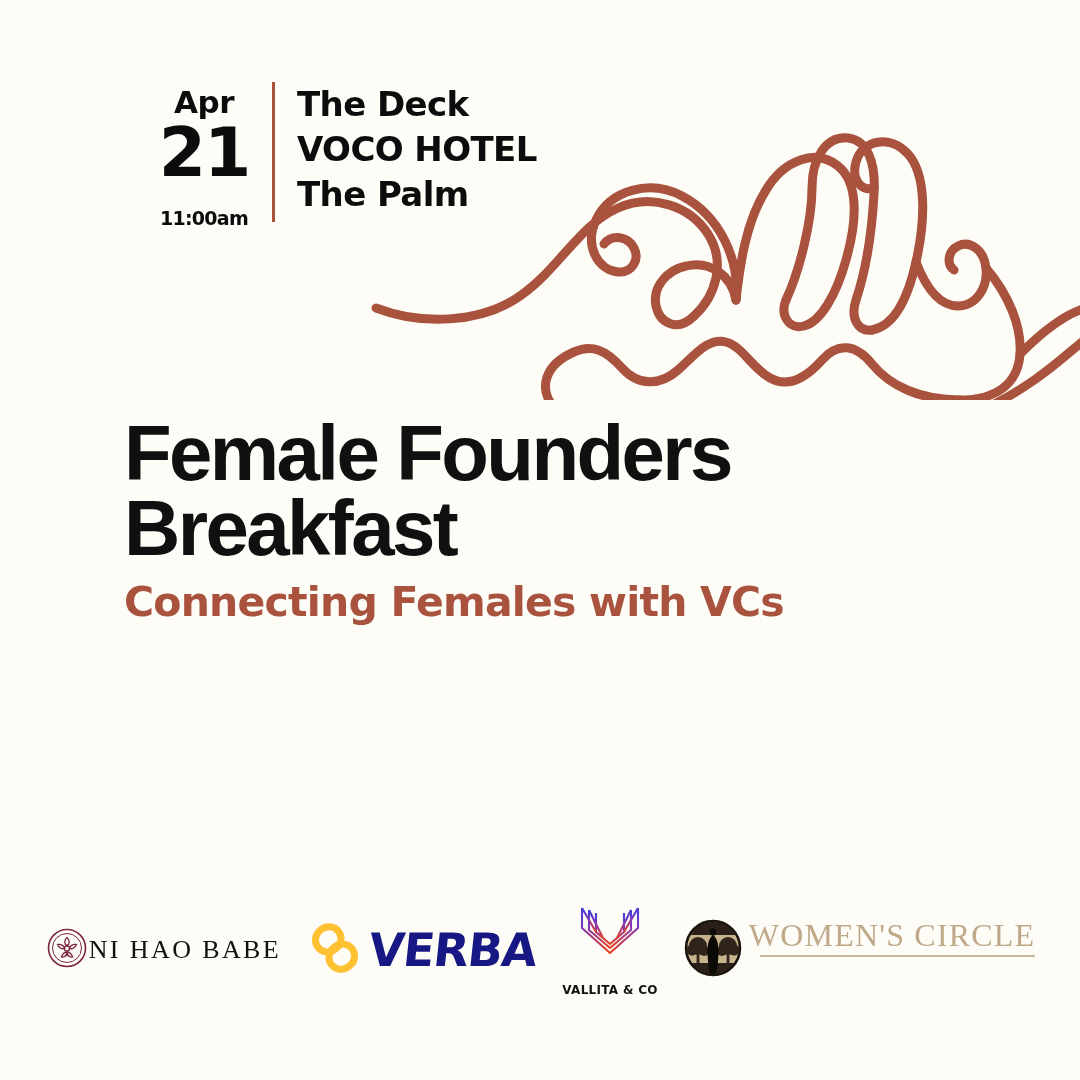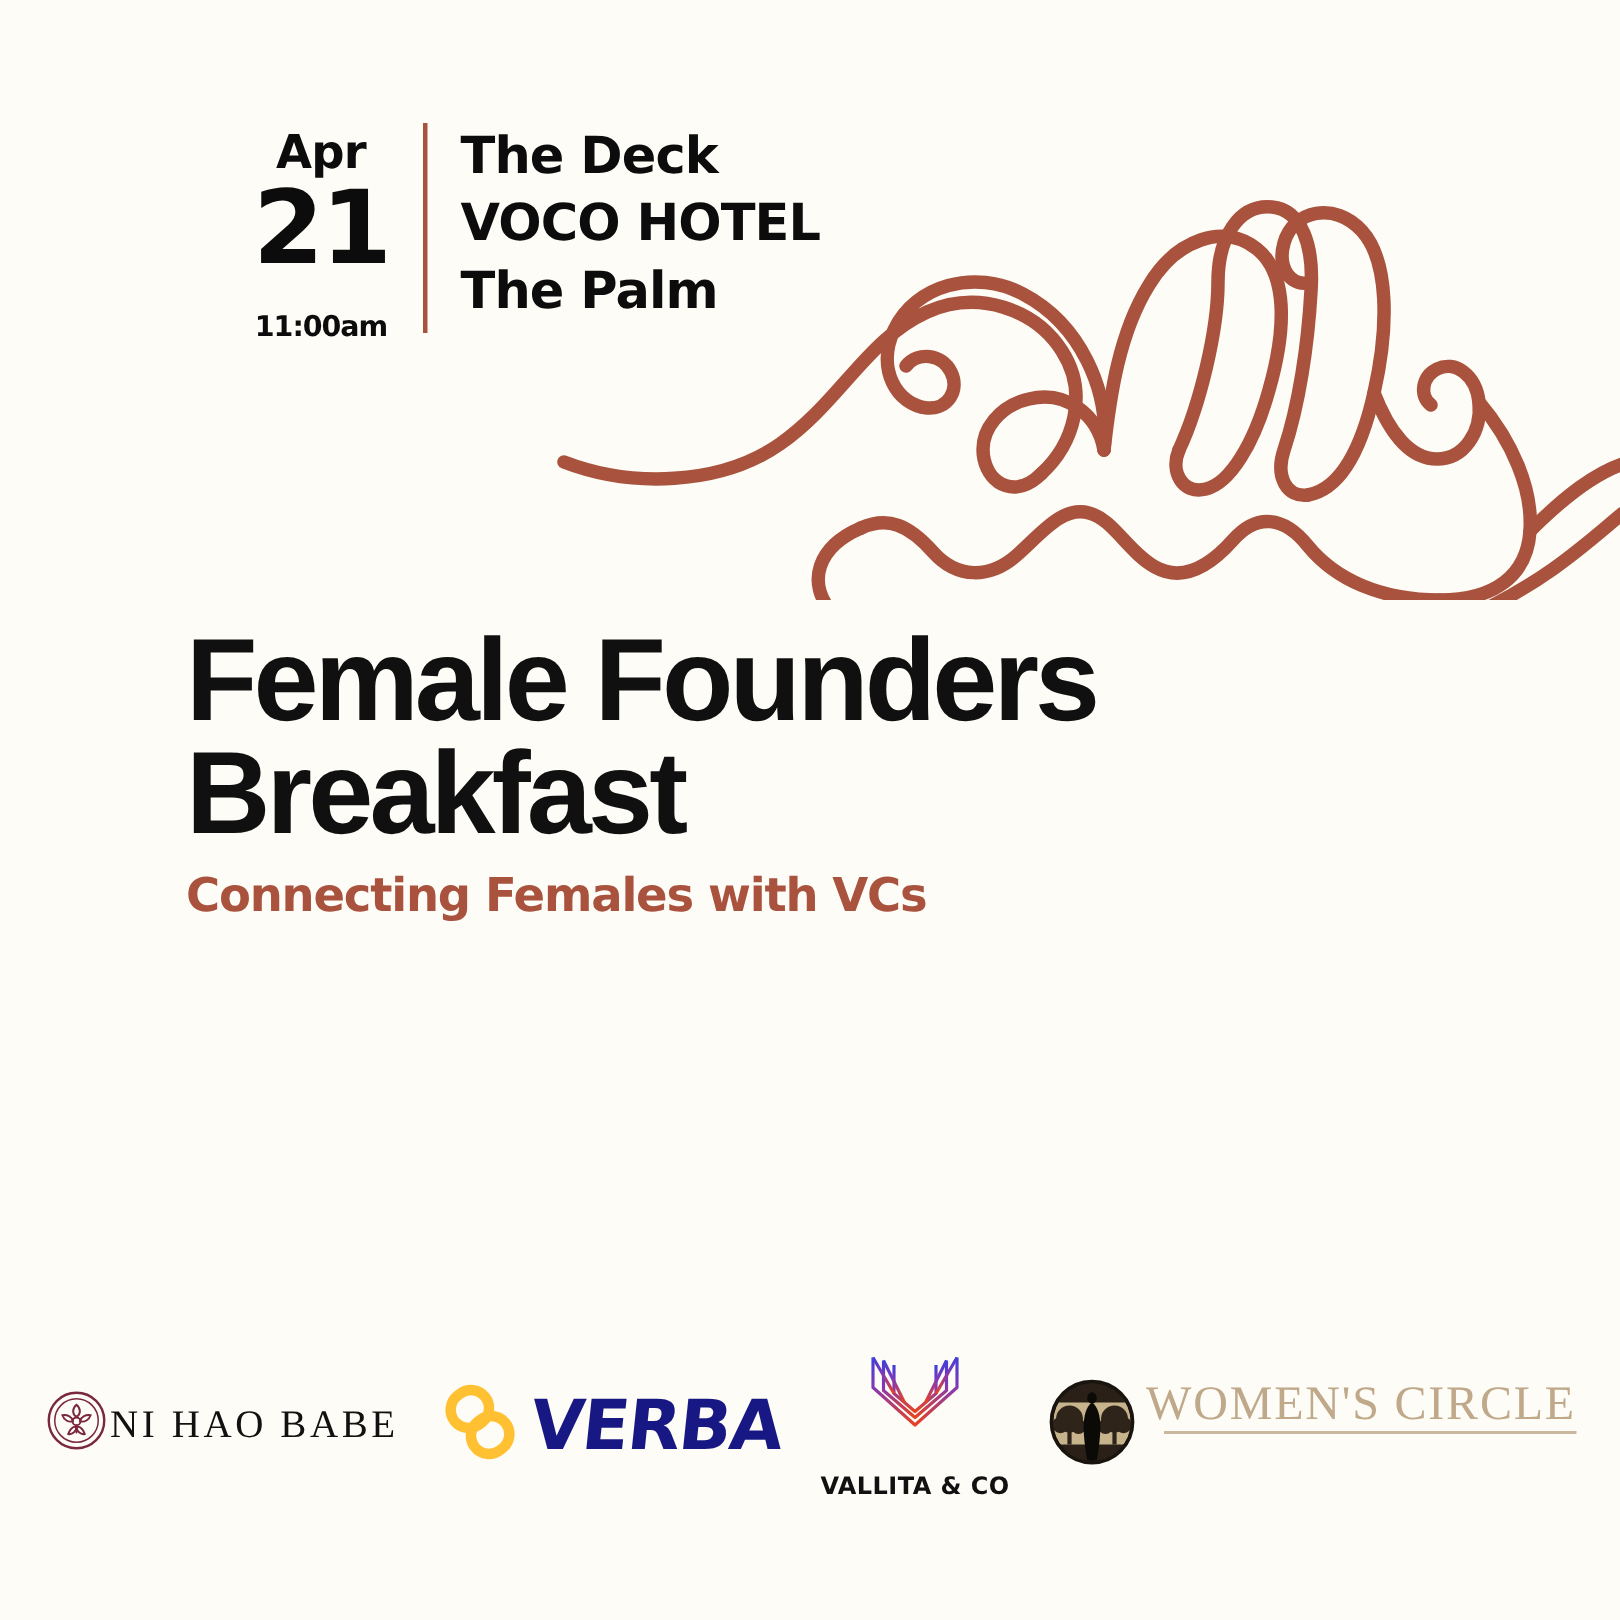--- a/index.html
+++ b/index.html
@@ -18,21 +18,21 @@
     position: relative;
     width: 1080px;
     height: 1080px;
     background: #FDFCF6;
     overflow: hidden;
   }
 
   
   .header-row {
     position: absolute;
-    left: 160px;
+    left: 150px;
     top: 78px;
     display: flex;
     align-items: flex-start;
   }
   .date-block {
     width: 108px;
     text-align: center;
     padding-top: 9px;
   }
   .date-month {
@@ -102,21 +102,21 @@
     font-weight: bold;
     font-size: 78px;
     line-height: 0.96;
     color: #101010;
     letter-spacing: -2.6px;
     margin: 0;
   }
   .subtitle {
     font-family: "DejaVu Sans", sans-serif;
     font-weight: bold;
-    font-size: 31px;
+    font-size: 41px;
     line-height: 1.1;
     color: #A9523E;
     letter-spacing: -0.8px;
     margin: 14px 0 16px 0;
   }
 
   
   .body-copy {
     position: absolute;
     left: 126px;
@@ -173,21 +173,21 @@
   }
 
   
   .vallita {
     flex-direction: column;
     align-items: center;
   }
   .vallita-text {
     font-family: "DejaVu Sans", sans-serif;
     font-weight: bold;
-    font-size: 16px;
+    font-size: 12px;
     color: #111111;
     letter-spacing: 0.3px;
     margin-top: 19px;
     white-space: nowrap;
   }
 
   
   .womens { gap: 7px; align-items: flex-start; }
   .womens-wordmark { display: flex; flex-direction: column; }
   .womens-text {

